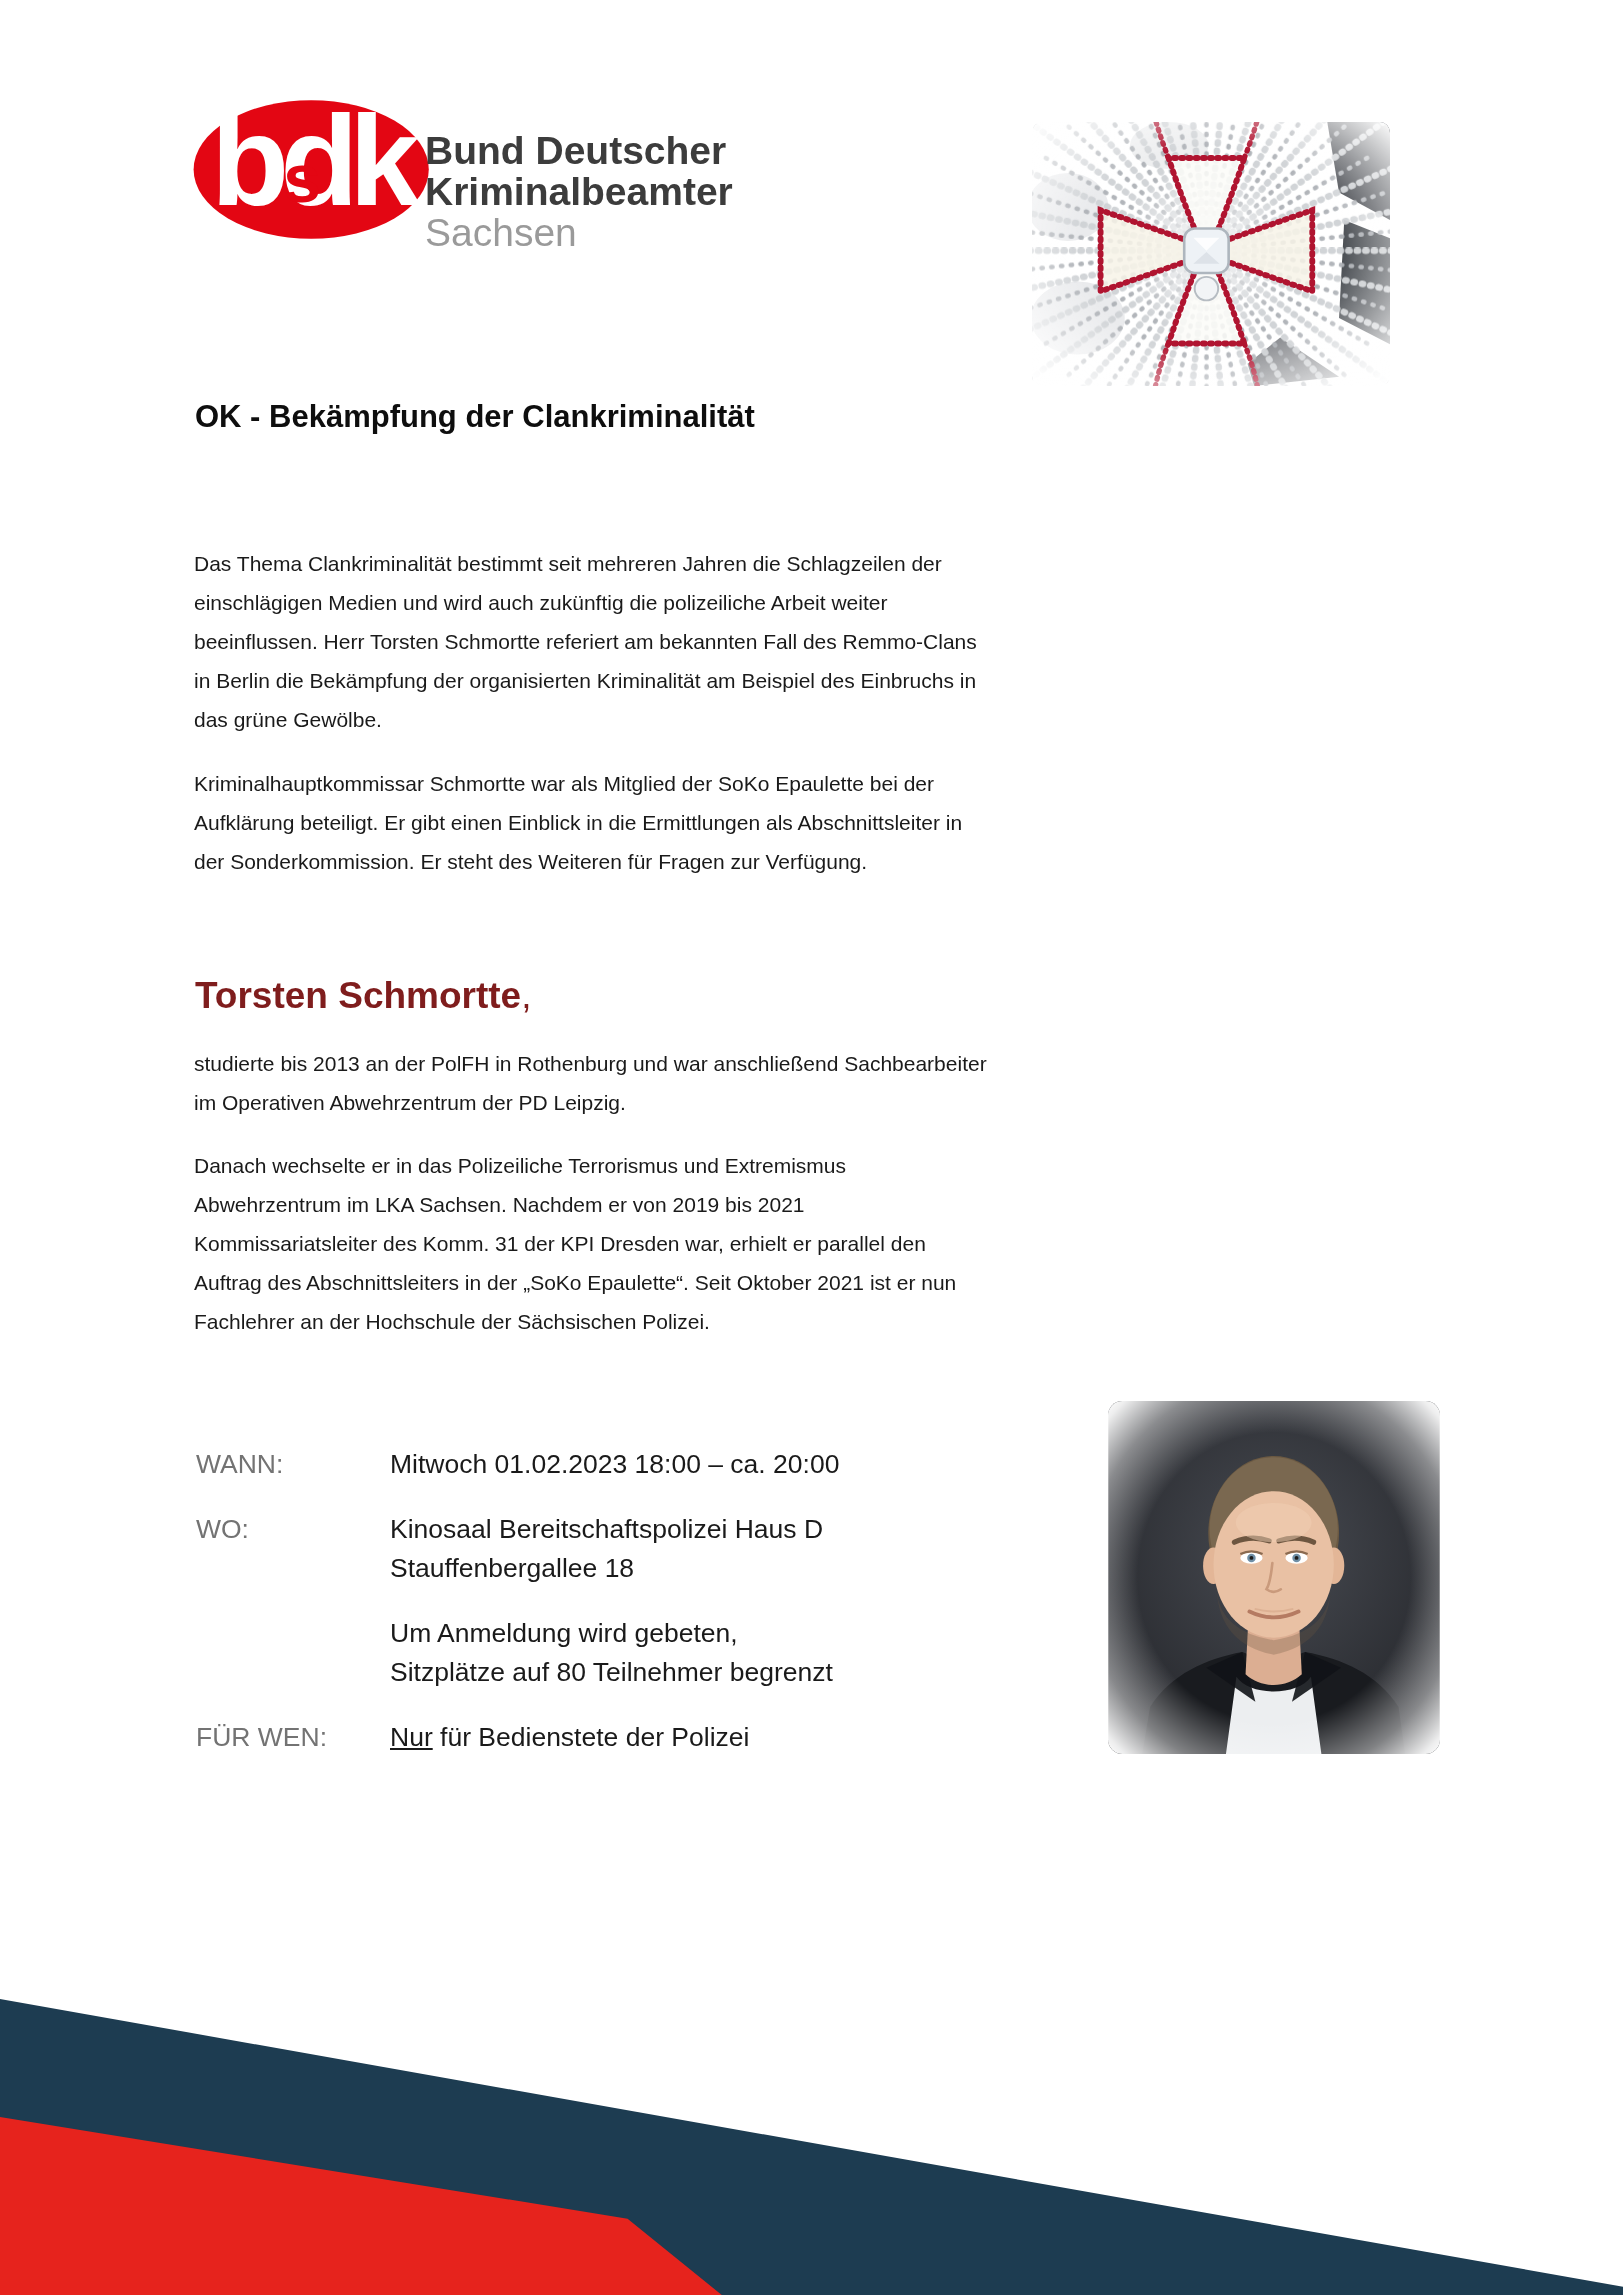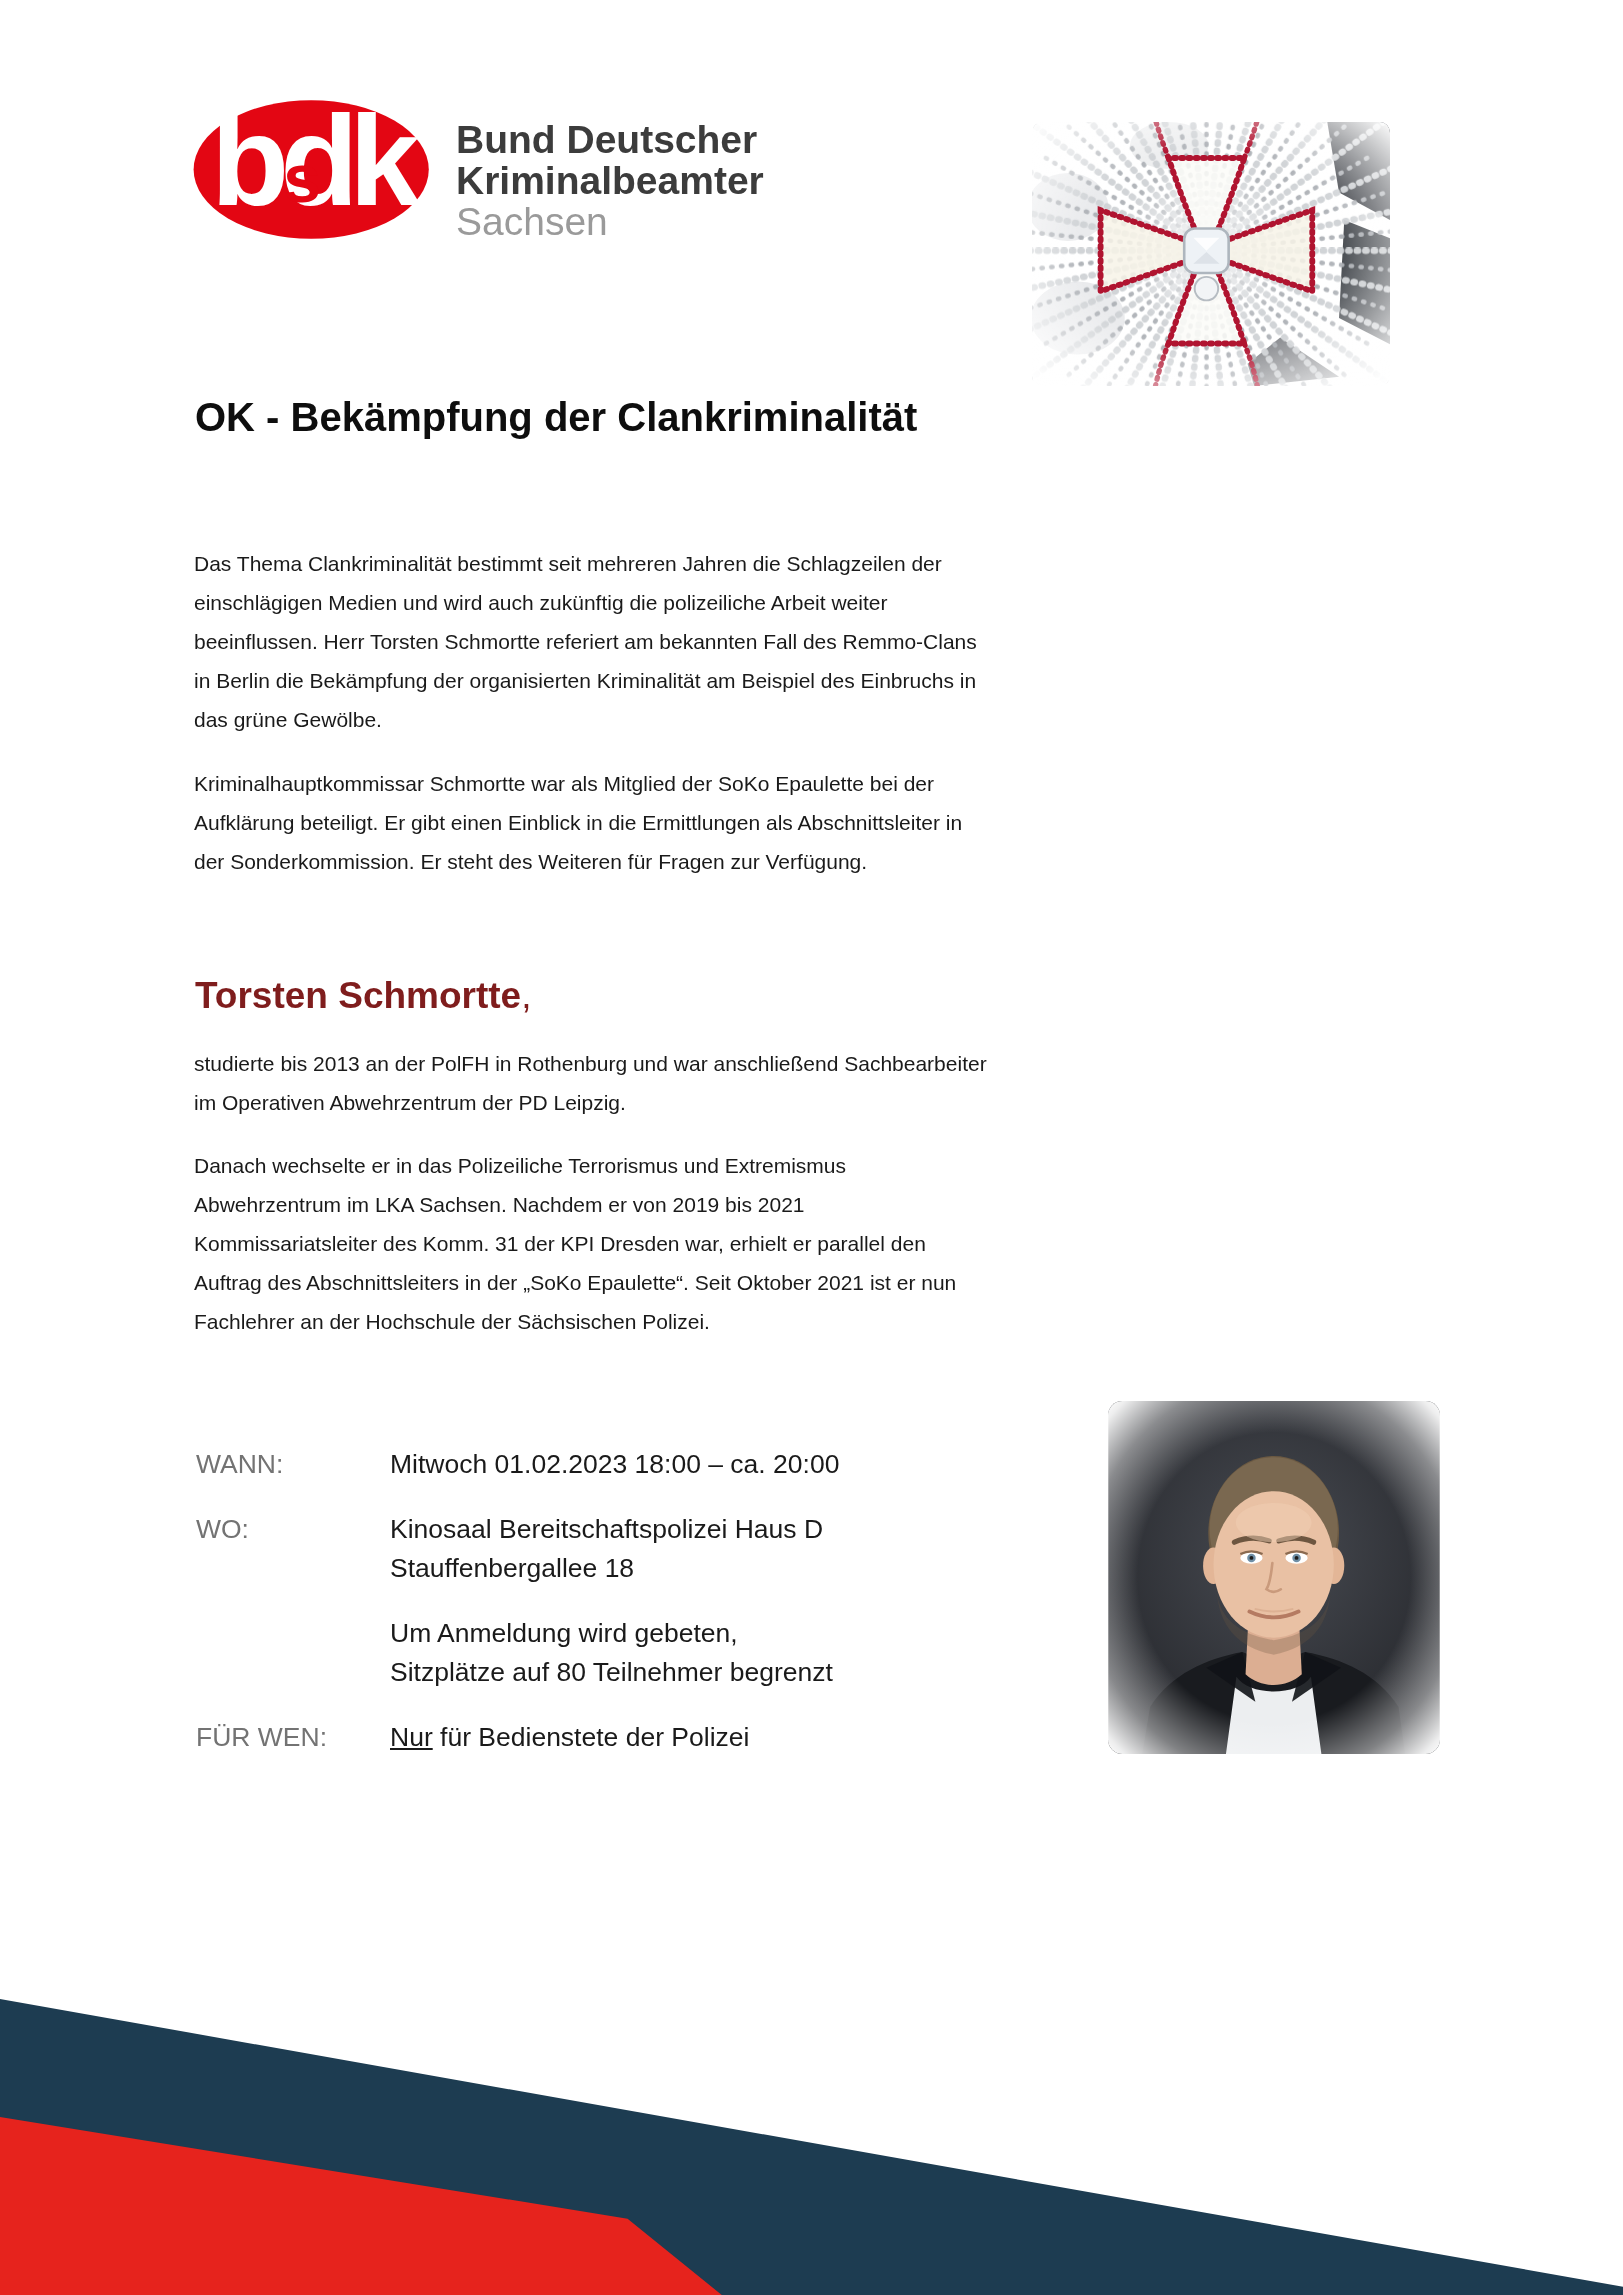--- a/index.html
+++ b/index.html
@@ -7,31 +7,31 @@
     width:1623px;height:2295px;position:relative;overflow:hidden;
     background:#ffffff;
     font-family:"Liberation Sans", sans-serif;
     color:#161616;
   }
   .abs{position:absolute;}
 
   
   .logo-wrap{left:191px;top:98px;width:621px;height:150px;}
   .logo-mark{position:absolute;left:0;top:0;width:243px;height:143px;}
-  .logo-text{position:absolute;left:234px;top:21px;line-height:41px;font-size:39px;font-weight:bold;color:#3c3c3c;white-space:nowrap;margin-left:31px;}
+  .logo-text{position:absolute;left:234px;top:32px;line-height:41px;font-size:39px;font-weight:bold;color:#3c3c3c;white-space:nowrap;}
   .logo-text .sub{color:#9a9a9a;font-weight:normal;}
 
   
   .jewel{left:1032px;top:122px;width:358px;height:264px;border-radius:10.5px;overflow:hidden;}
   .jewel::after{content:"";position:absolute;inset:0;
     background:radial-gradient(ellipse at 50% 48%, rgba(255,255,255,0) 52%, rgba(255,255,255,0.55) 76%, rgba(255,255,255,0.95) 94%, #ffffff 100%);
     pointer-events:none;}
 
   
-  .main-heading{left:195px;top:391px;font-size:40px;font-weight:bold;line-height:52px;color:#0e0e0e;white-space:nowrap;}
+  .main-heading{left:195px;top:391px;font-size:31px;font-weight:bold;line-height:52px;color:#0e0e0e;white-space:nowrap;}
   .para{left:194px;width:1171px;font-size:21px;line-height:39px;white-space:pre-line;color:#1a1a1a;}
   .p1{top:544px;}
   .p2{top:764px;}
   .speaker-heading{left:195px;top:973px;font-size:37px;line-height:46px;color:#7f1d1d;}
   .speaker-heading .nm{font-weight:bold;}
   .p3{top:1044px;}
   .p4{top:1146px;}
 
   
   .details{left:196px;top:1445px;width:916px;font-size:26.5px;line-height:39px;}

